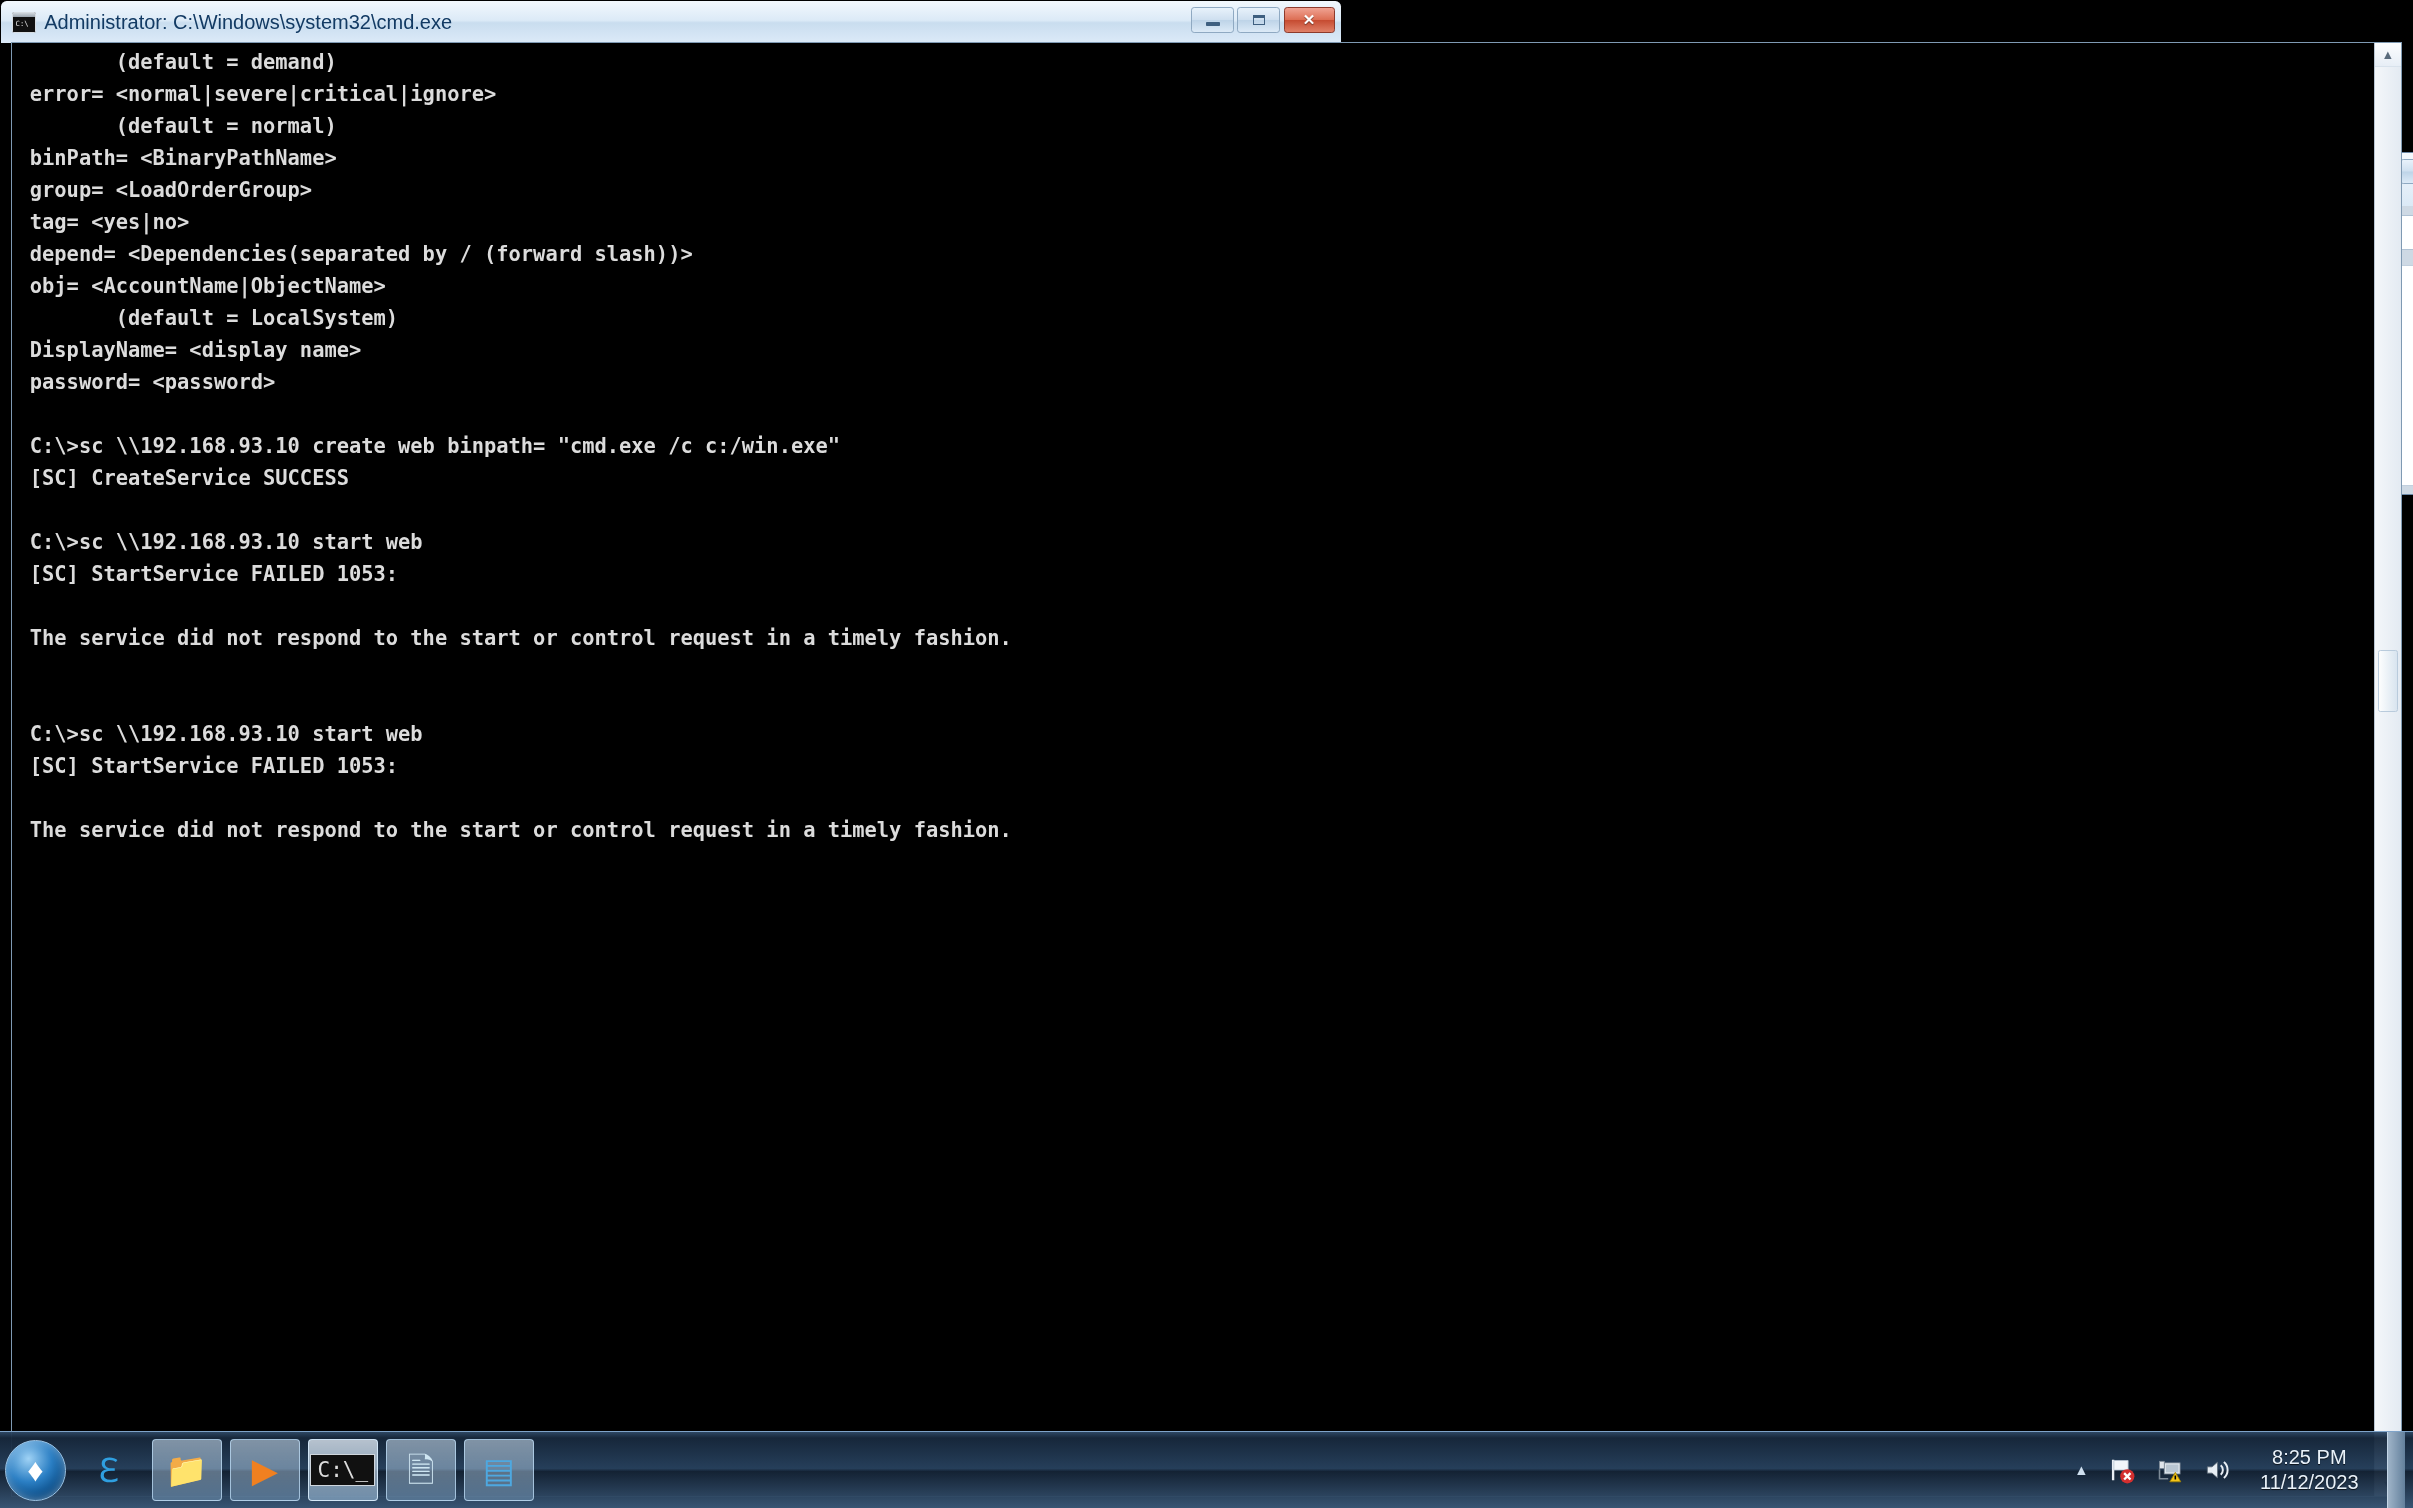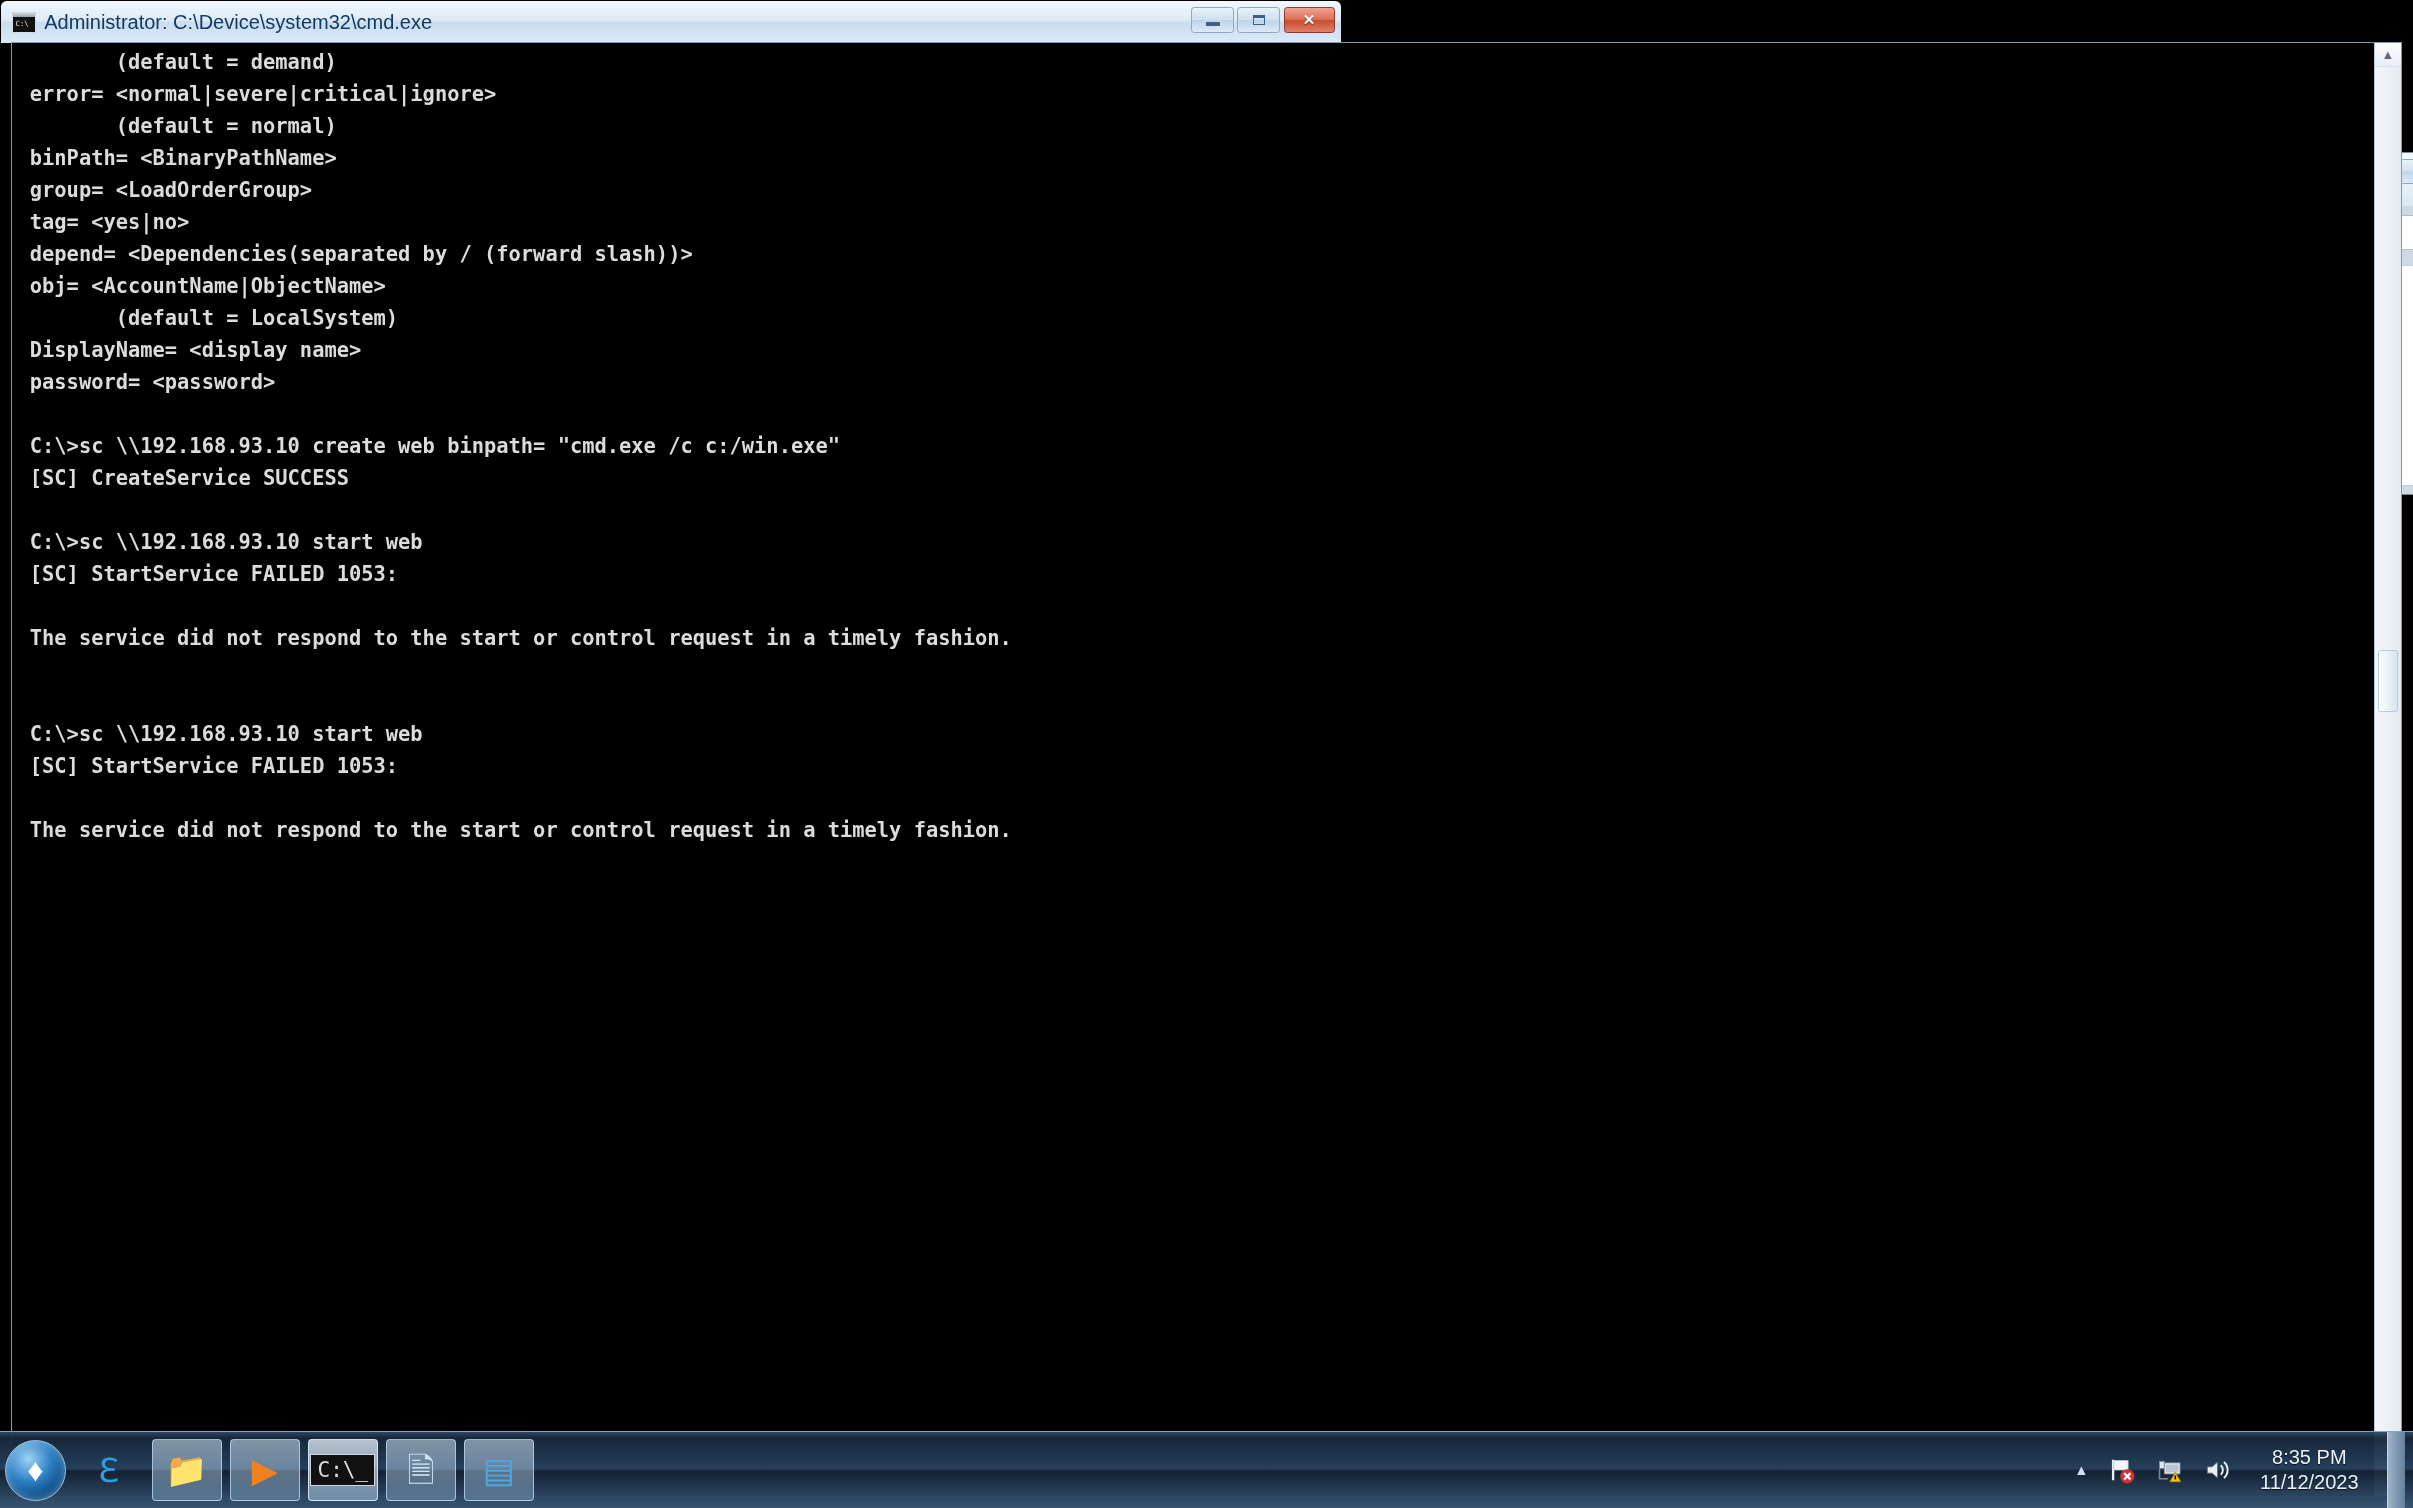--- a/index.html
+++ b/index.html
@@ -461,21 +461,21 @@
         </div>
       </div>
     </div>
   </div>
 
   <div id="cmd-win">
     <div id="cmd-title">
       <div id="cmd-icon">
         <span class="ci-txt">C:\</span>
       </div>
-      <span id="cmd-title-text">Administrator: C:\Device\system32\cmd.exe</span>
+      <span id="cmd-title-text">Administrator: C:\Windows\system32\cmd.exe</span>
       <div id="cmd-caption">
         <div class="cap-btn">
             <span class="cap-glyph-min"></span>
           </div>
         <div class="cap-btn">
             <span class="cap-glyph-max"></span>
           </div>
         <div class="cap-btn close">✕</div>
       </div>
     </div>
@@ -559,21 +559,21 @@
         </svg>
       </span>
       <span class="tray-ico">
         <svg width="30" height="30" viewBox="0 0 38 38">
           <path d="M8 15 L14 15 L21 9 L21 29 L14 23 L8 23 Z" fill="#e8eef4" stroke="#54626f"></path>
           <path d="M25 13 A8 8 0 0 1 25 25" stroke="#e8eef4" stroke-width="2.5" fill="none"></path>
           <path d="M29 9 A13 13 0 0 1 29 29" stroke="#e8eef4" stroke-width="2.5" fill="none"></path>
         </svg>
       </span>
       <div id="clock">
-        <div>8:35 PM</div>
+        <div>8:25 PM</div>
         <div>11/12/2023</div>
       </div>
       <div id="showdesk"></div>
     </div>
   </div>
 
 </div>
 
 
 </body></html>

